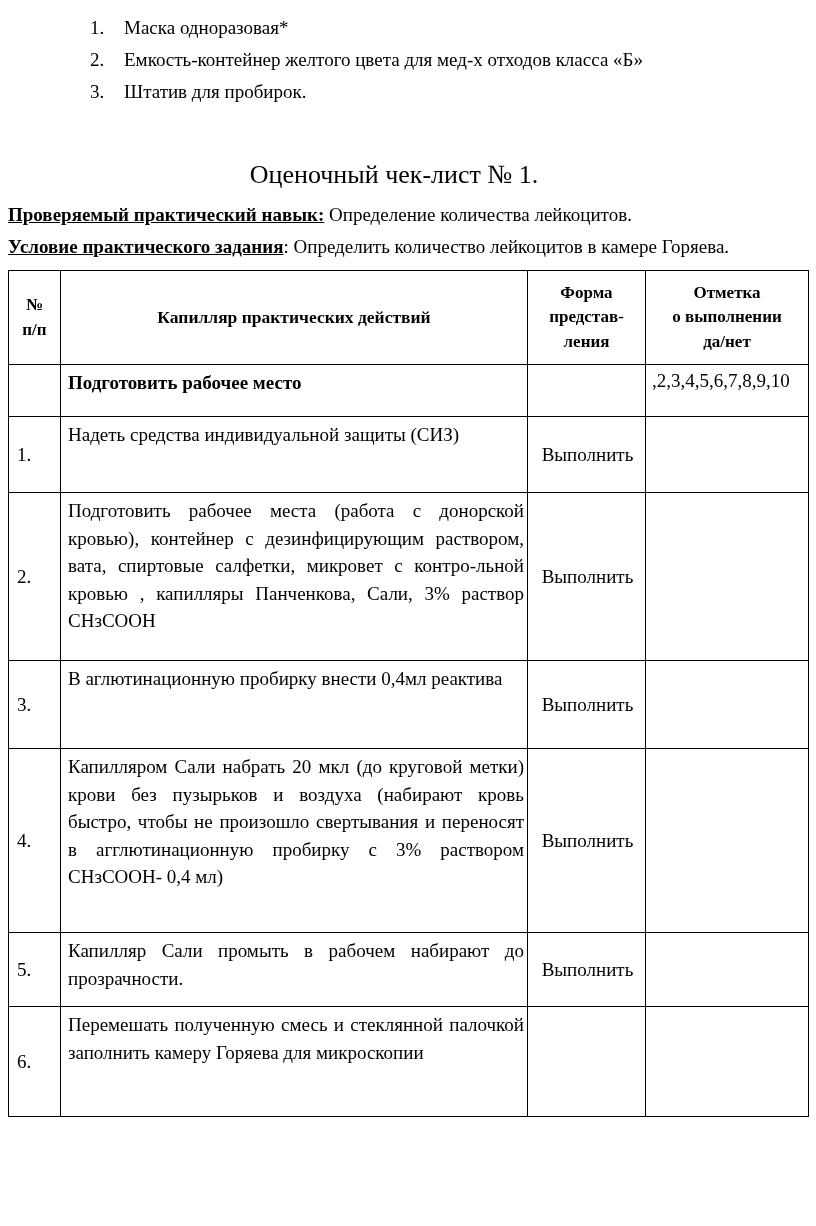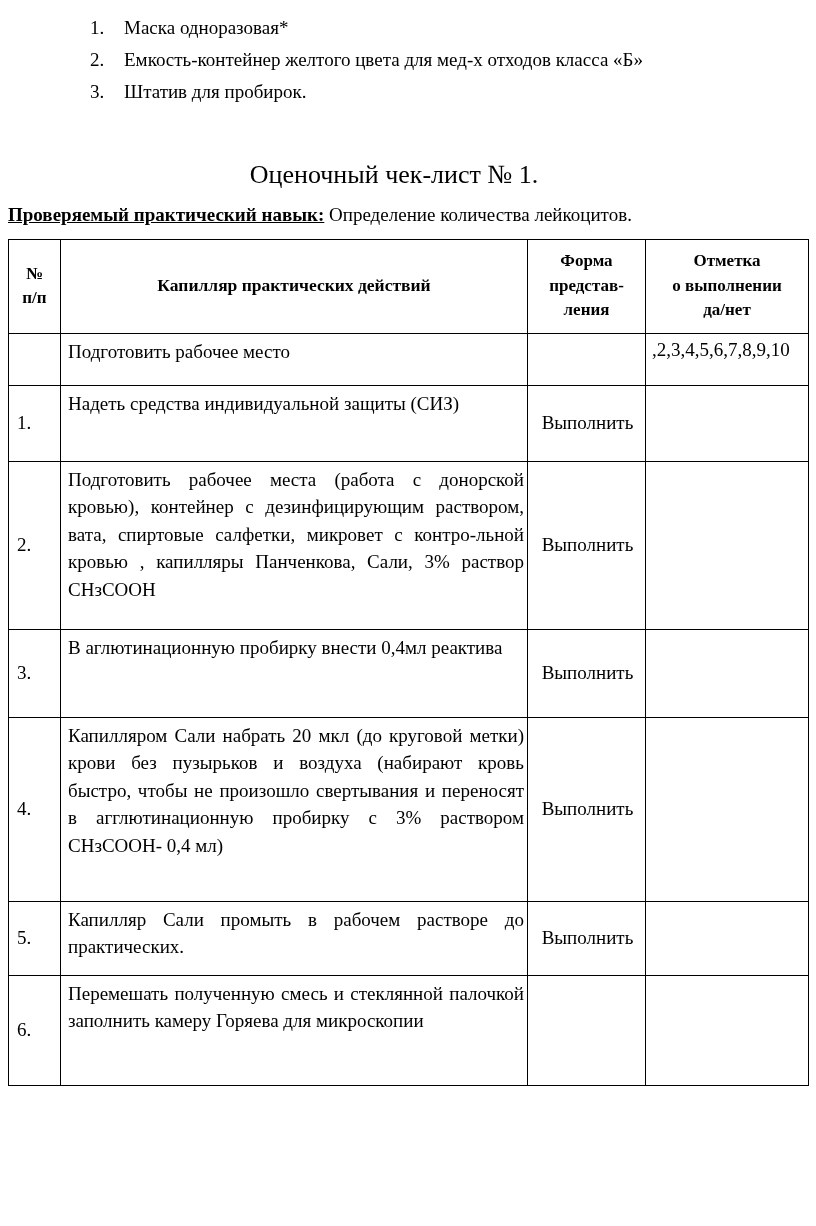--- a/index.html
+++ b/index.html
@@ -80,21 +80,21 @@
     padding-left: 2px;
     padding-right: 0;
   }
   td.cell-mark {
     vertical-align: top;
     text-align: left;
     font-size: 19px;
     padding-right: 2px;
     line-height: 1.3;
   }
-  tr.row-bold td.cell-action { font-weight: normal; }
+  tr.row-bold td.cell-action { font-weight: bold; }
 </style>
 </head>
 <body>
 
 <div class="page">
 
   <div class="intro">
     <div class="intro-item">
       <span class="intro-num">1.</span>
       <span class="intro-text">Маска одноразовая*</span>
@@ -106,20 +106,21 @@
     <div class="intro-item">
       <span class="intro-num">3.</span>
       <span class="intro-text">Штатив для пробирок.</span>
     </div>
   </div>
 
   <div class="doc-title">Оценочный чек-лист № 1.</div>
 
   <p class="para"><span class="lbl">Проверяемый практический навык:</span><span> Определение количества лейкоцитов.</span></p>
 
+  <p class="para"><span class="lbl">Условие практического задания</span><span>: Определить количество лейкоцитов в камере Горяева.</span></p>
 
   <table class="checklist">
     <colgroup>
       <col class="c-num">
         <col class="c-act">
         <col class="c-form">
         <col class="c-mark">
     </colgroup>
     <thead>
       <tr style="height:94px;">
@@ -160,21 +161,21 @@
         <td class="cell-mark"></td>
       </tr>
       <tr style="height:184px;">
         <td class="cell-num">4.</td>
         <td class="cell-action">Капилляром Сали набрать 20 мкл (до круговой метки) крови без пузырьков и воздуха (набирают кровь быстро, чтобы не произошло свертывания и переносят в агглютинационную пробирку с 3% раствором СНзСООН- 0,4 мл)</td>
         <td class="cell-form">Выполнить</td>
         <td class="cell-mark"></td>
       </tr>
       <tr style="height:74px;">
         <td class="cell-num">5.</td>
-        <td class="cell-action">Капилляр Сали промыть в рабочем растворе до практических.</td>
+        <td class="cell-action">Капилляр Сали промыть в рабочем набирают до прозрачности.</td>
         <td class="cell-form">Выполнить</td>
         <td class="cell-mark"></td>
       </tr>
       <tr style="height:110px;">
         <td class="cell-num">6.</td>
         <td class="cell-action">Перемешать полученную смесь и стеклянной палочкой заполнить камеру Горяева для микроскопии</td>
         <td class="cell-form"></td>
         <td class="cell-mark"></td>
       </tr>
     </tbody>

